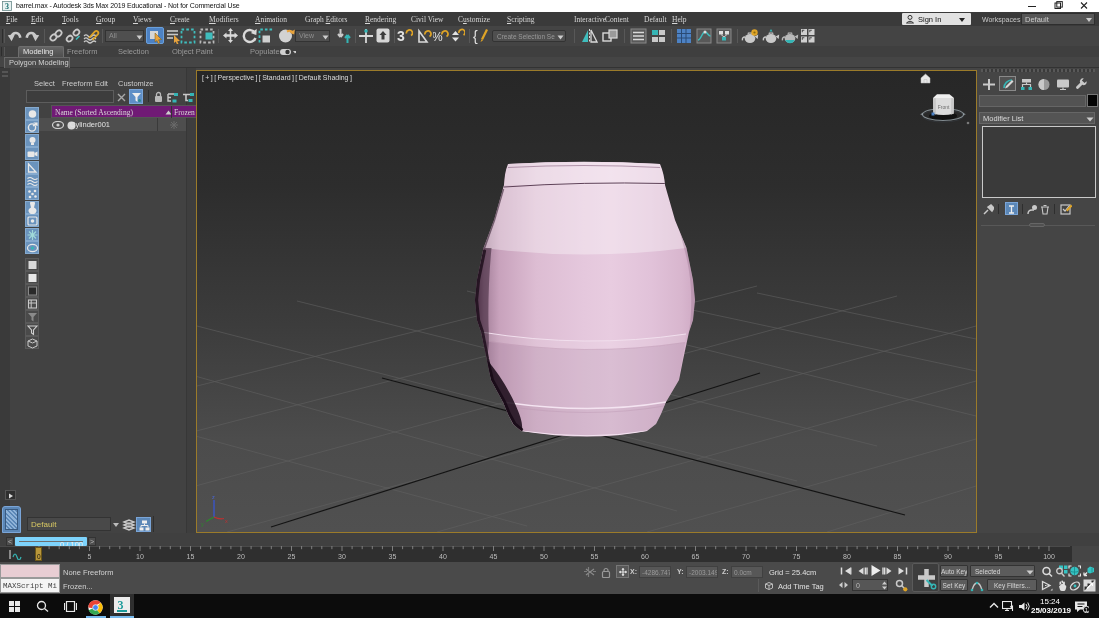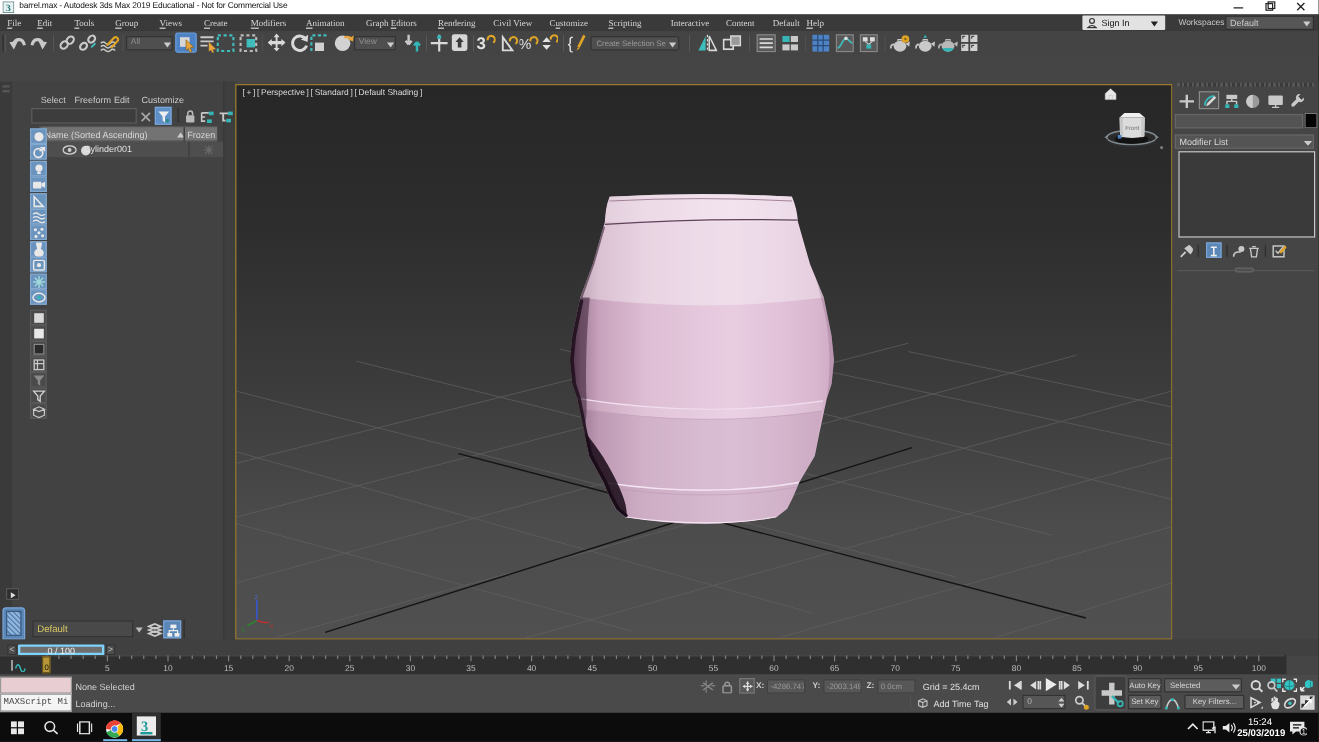--- a/index.html
+++ b/index.html
@@ -64,21 +64,21 @@
     <span class="mi" style="left:96px"><b>G</b>roup</span>
     <span class="mi" style="left:133px"><b>V</b>iews</span>
     <span class="mi" style="left:170px"><b>C</b>reate</span>
     <span class="mi" style="left:209px"><b>M</b>odifiers</span>
     <span class="mi" style="left:255px"><b>A</b>nimation</span>
     <span class="mi" style="left:305px">Graph <b>E</b>ditors</span>
     <span class="mi" style="left:365px"><b>R</b>endering</span>
     <span class="mi" style="left:411px">Civil View</span>
     <span class="mi" style="left:458px">C<b>u</b>stomize</span>
     <span class="mi" style="left:507px"><b>S</b>cripting</span>
-    <span class="mi" style="left:559px">Interactive</span>
+    <span class="mi" style="left:574px">Interactive</span>
     <span class="mi" style="left:605px">Content</span>
     <span class="mi" style="left:644px">Default</span>
     <span class="mi" style="left:672px"><b>H</b>elp</span>
     <div class="abs" style="left:902px;top:1px;width:69px;height:12px;background:#e2e2e2;border-radius:1px;">
       <svg class="abs" style="left:3px;top:1px" width="10" height="10" viewBox="0 0 10 10">
           <circle cx="5" cy="3.4" r="2" fill="none" stroke="#333" stroke-width="1"></circle>
           <path d="M1.5 9 q3.5-3.5 7 0 z" fill="none" stroke="#333" stroke-width="1"></path>
         </svg>
       <span class="abs" style="left:16px;top:2px;font-size:7.5px;color:#111;">Sign In</span>
       <svg class="abs" style="left:56px;top:4px" width="8" height="6">
@@ -288,20 +288,38 @@
         <g fill="#d0d0d0">
           <rect x="1" y="1" width="6" height="6"></rect>
           <rect x="8.5" y="1" width="6" height="6"></rect>
           <rect x="1" y="8.5" width="6" height="6"></rect>
           <rect x="8.5" y="8.5" width="6" height="6"></rect>
         </g>
         <g fill="#4a4a4a">
           <path d="M1.8 1.8 h2.5 v1 h-1.5 v1.5 h-1z M9.3 1.8 h2.5 v1 h-1.5 v1.5 h-1z M1.8 9.3 h2.5 v1 h-1.5 v1.5 h-1z M9.3 9.3 h2.5 v1 h-1.5 v1.5 h-1z"></path>
         </g>
       </svg>
+  </div>
+  <div class="ribbon">
+    <div class="abs" style="left:1px;top:1px;width:4px;height:9px;border-left:1px solid #2d2d2d;border-right:1px solid #555;"></div>
+    <div class="abs" style="left:18px;top:0;width:46px;height:11px;background:linear-gradient(#656565,#4e4e4e);border:1px solid #6e6e6e;border-bottom:none;border-radius:2px 2px 0 0;"></div>
+    <span class="rtab" style="left:23px;top:1px;color:#e4e4e4;">Modeling</span>
+    <span class="rtab" style="left:67px;top:1px;">Freeform</span>
+    <span class="rtab" style="left:118px;top:1px;">Selection</span>
+    <span class="rtab" style="left:172px;top:1px;">Object Paint</span>
+    <span class="rtab" style="left:250px;top:1px;">Populate</span>
+    <svg class="abs" style="left:280px;top:3px" width="16" height="7">
+        <rect x="0" y="0" width="11" height="6" rx="3" fill="#d0d0d0"></rect>
+        <circle cx="7.5" cy="3" r="2.2" fill="#333"></circle>
+        <path d="M13 2 l2 2.5 2-2.5z" fill="#ccc"></path>
+      </svg>
+  </div>
+  <div class="polyrow">
+    <div class="abs" style="left:4px;top:0px;width:66px;height:11px;background:#4a4a4a;border:1px solid #686868;border-bottom:none;"></div>
+    <span class="abs" style="left:9px;top:1px;font-size:7.5px;color:#d2d2d2;">Polygon Modeling</span>
   </div>
   <div class="leftstrip">
     <div class="abs" style="left:2px;top:3px;width:6px;height:2px;background:#555;box-shadow:0 4px 0 #555;"></div>
   </div>
   <div class="explorer">
     <div class="abs" style="left:176px;top:0;width:10px;height:465px;background:#3e3e3e;border-left:1px solid #373737;"></div>
     <span class="abs" style="left:24px;top:11px;font-size:7.5px;color:#ccc;">Select</span>
     <span class="abs" style="left:52px;top:11px;font-size:7.5px;color:#ccc;">Freeform</span>
     <span class="abs" style="left:85px;top:11px;font-size:7.5px;color:#ccc;">Edit</span>
     <span class="abs" style="left:108px;top:11px;font-size:7.5px;color:#ccc;">Customize</span>
@@ -323,21 +341,21 @@
     <svg class="abs" style="left:157px;top:24px" width="13" height="11">
         <path d="M1 2 h6 M1 2 v7 h3 M1 5.5 h3" stroke="#c9c9c9" stroke-width="1.4" fill="none"></path>
         <rect x="7" y="1" width="4" height="3" fill="#35b5b5"></rect>
         <rect x="5.5" y="7.5" width="4" height="3" fill="#35b5b5"></rect>
       </svg>
     <svg class="abs" style="left:172px;top:24px" width="13" height="11">
         <path d="M1 2.5 h7 M4 2.5 v6 h2" stroke="#c9c9c9" stroke-width="1.6" fill="none"></path>
         <rect x="8" y="1" width="4" height="3" fill="#35b5b5"></rect>
         <rect x="6.5" y="7" width="4" height="3" fill="#35b5b5"></rect>
       </svg>
-    <div class="abs" style="left:23px;top:37px;width:148px;height:13px;background:#737373;border:1px solid #555;border-right:none;">
+    <div class="abs" style="left:41px;top:37px;width:148px;height:13px;background:#701a75;border:1px solid #555;border-right:none;font-family:Liberation Serif, serif;">
       <span class="abs" style="left:3px;top:1.5px;font-size:7.5px;color:#d8d8d8;">Name (Sorted Ascending)</span>
       <svg class="abs" style="left:113px;top:4px" width="7" height="5">
           <path d="M3.5 0.5 l3 4 h-6 z" fill="#ccc"></path>
         </svg>
       <div class="abs" style="left:119px;top:0;width:1px;height:12px;background:#333;"></div>
       <span class="abs" style="left:122px;top:1.5px;font-size:7.5px;color:#d8d8d8;">Frozen</span>
     </div>
     <div class="abs" style="left:28px;top:50px;width:148px;height:13px;background:#4e4e4e;">
       <svg class="abs" style="left:14px;top:3px" width="12" height="8">
           <ellipse cx="6" cy="4" rx="5.5" ry="3.5" fill="none" stroke="#d0d0d0" stroke-width="1.2"></ellipse>
@@ -653,21 +671,21 @@
     <svg class="abs" style="left:83px;top:135px" width="12" height="12">
         <rect x="1" y="2" width="9" height="9" fill="none" stroke="#c9c9c9" stroke-width="1.2"></rect>
         <path d="M3 6 l2 2 4-5" stroke="#c9c9c9" stroke-width="1.2" fill="none"></path>
         <path d="M6 7 L11 1.5 l1.5 1.5 -5 5.5z" fill="#dfa426"></path>
       </svg>
     <div class="abs" style="left:4px;top:157px;width:114px;height:1px;background:#585858;"></div>
     <div class="abs" style="left:52px;top:155px;width:16px;height:4px;background:#505050;border:1px solid #666;border-radius:2px;"></div>
   </div>
   <div class="timeslider">
     <div class="abs" style="left:6px;top:4px;width:8px;height:9px;background:#4e4e4e;border:1px solid #333;color:#bbb;font-size:7px;text-align:center;line-height:8px;">&lt;</div>
-    <div class="abs" style="left:15px;top:4px;width:72px;height:9px;background:#6e6e6e;border:2px solid #7dd3fc;border-radius:1px;color:#f0f0f0;font-size:7.5px;text-align:center;line-height:8px;">0 / 100</div>
+    <div class="abs" style="left:15px;top:4px;width:72px;height:9px;background:#6e6e6e;border:4px solid #7dd3fc;border-radius:1px;color:#f0f0f0;font-size:7.5px;text-align:right;line-height:8px;">0 / 100</div>
     <div class="abs" style="left:88px;top:4px;width:8px;height:9px;background:#4e4e4e;border:1px solid #333;color:#bbb;font-size:7px;text-align:center;line-height:8px;">&gt;</div>
   </div>
   <div class="ruler">
     <div class="abs" style="left:1072px;top:0;width:27px;height:16px;background:#454545;"></div>
     <div class="abs" style="left:0;top:0;width:1070px;height:16px;border-top:1px solid #4a4a4a;"></div>
     <svg class="abs" style="left:8px;top:3px" width="16" height="11">
         <path d="M2 1 v9" stroke="#bbb" stroke-width="1.3"></path>
         <path d="M5 8 q2-6 4 0 t4 0" fill="none" stroke="#35b5b5" stroke-width="1.2"></path>
       </svg>
     <svg class="abs" style="left:0;top:0" width="1070" height="16">
@@ -692,22 +710,22 @@
         <text x="948.0" y="13" font-size="7" fill="#bdbdbd" text-anchor="middle" font-family="Liberation Sans">90</text>
         <text x="998.5" y="13" font-size="7" fill="#bdbdbd" text-anchor="middle" font-family="Liberation Sans">95</text>
         <text x="1049.0" y="13" font-size="7" fill="#bdbdbd" text-anchor="middle" font-family="Liberation Sans">100</text>
       </svg>
     <div class="abs" style="left:35px;top:1px;width:7px;height:14px;background:#b8963a;border:1px solid #6a5518;"></div>
     <span class="abs" style="left:37px;top:7px;font-size:6.5px;color:#111;">0</span>
   </div>
   <div class="statusbar">
     <div class="abs" style="left:0px;top:2px;width:60px;height:14px;background:#e8cdd3;border:1px solid #999;"></div>
     <div class="abs" style="left:0px;top:16px;width:60px;height:15px;background:#f4f4f4;border:1px solid #999;font-family:'Liberation Mono',monospace;font-size:7.5px;color:#444;padding:3px 1px 0 2px;white-space:nowrap;overflow:hidden;">MAXScript Mi</div>
-    <span class="abs" style="left:63px;top:6px;font-size:7.5px;color:#d2d2d2;">None Selected</span>
-    <span class="abs" style="left:63px;top:20px;font-size:7.5px;color:#d2d2d2;">Loading...</span>
+    <span class="abs" style="left:63px;top:6px;font-size:7.5px;color:#d2d2d2;">None Freeform</span>
+    <span class="abs" style="left:63px;top:20px;font-size:7.5px;color:#d2d2d2;">Frozen...</span>
     <svg class="abs" style="left:583px;top:4px" width="14" height="12">
         <g stroke="#8a8a8a" stroke-width="1.2" fill="none">
           <path d="M3 3 l8 6 m0-6 l-8 6"></path>
           <path d="M1 5.5 h3 M10 5.5 h3 M5.5 1 v3 M5.5 8 v3" opacity="0.8"></path>
         </g>
       </svg>
     <svg class="abs" style="left:601px;top:5px" width="10" height="11">
         <rect x="1.5" y="4.5" width="7" height="6" rx="1" fill="none" stroke="#999" stroke-width="1.2"></rect>
         <path d="M3 4.5 v-1 a2 2 0 0 1 4 0 v1" fill="none" stroke="#999" stroke-width="1.2"></path>
       </svg>

